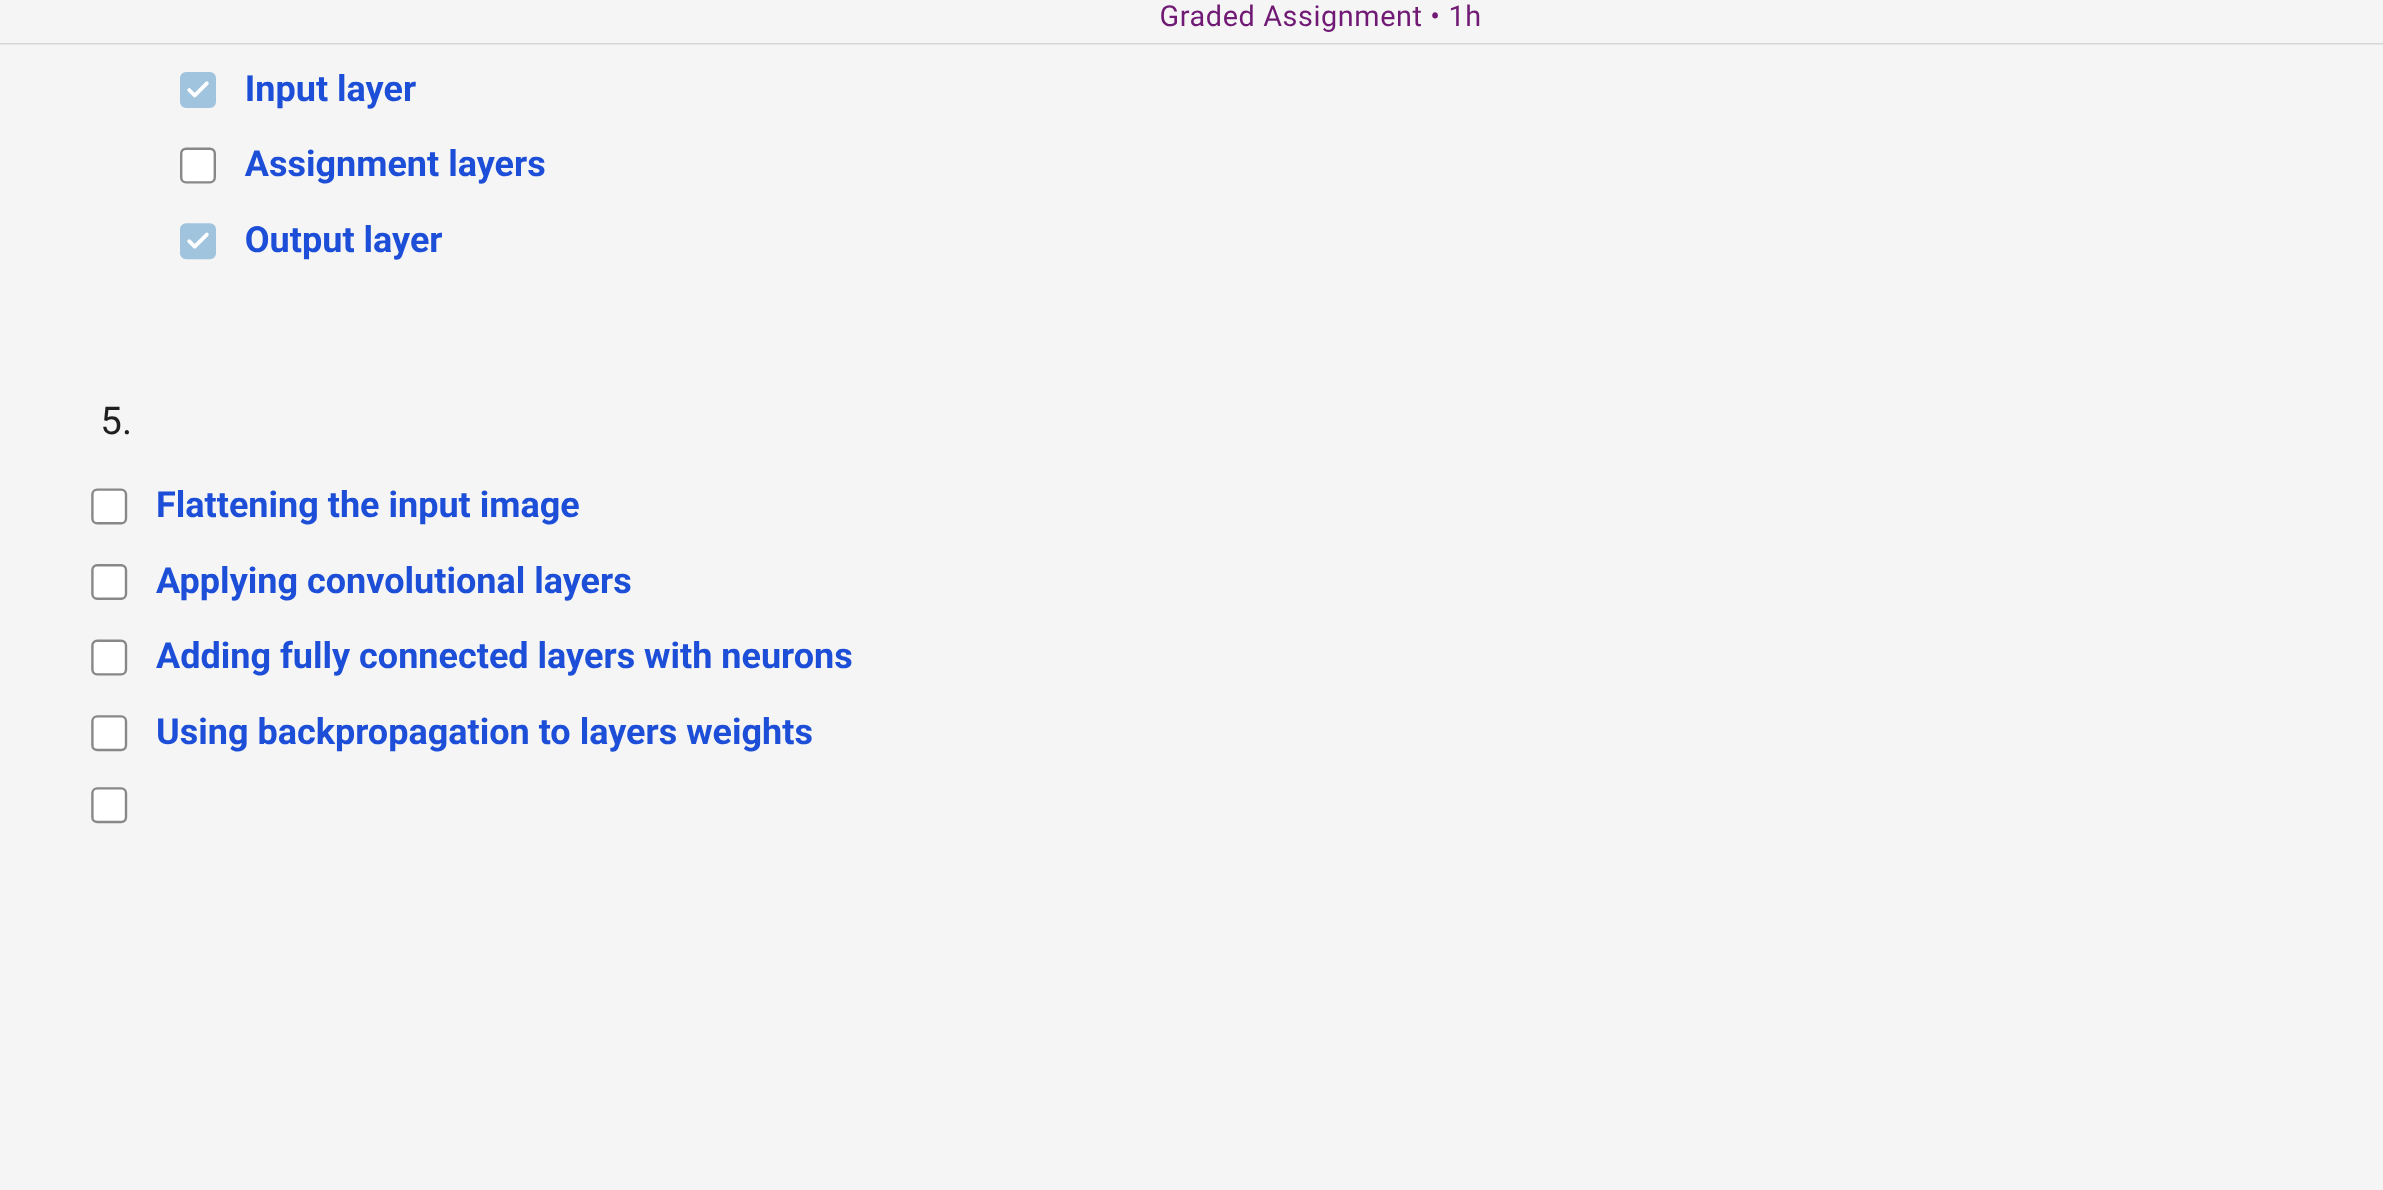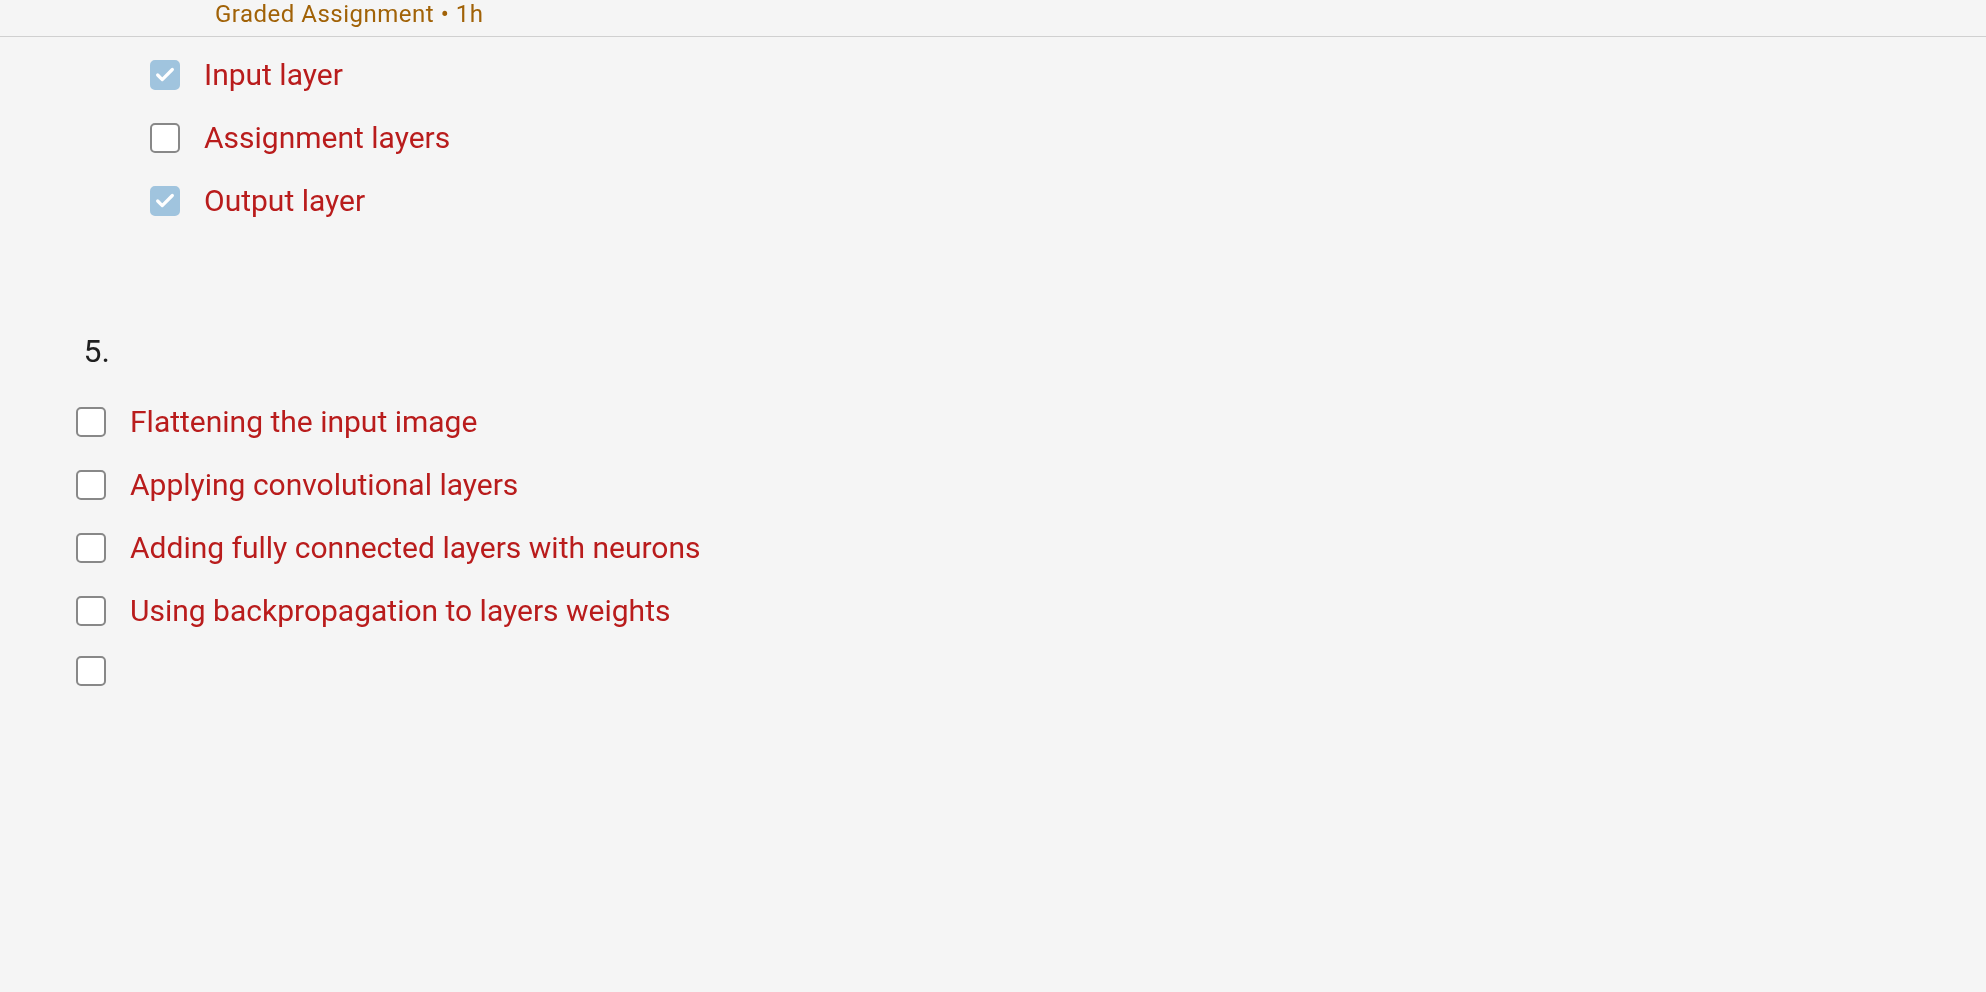--- a/index.html
+++ b/index.html
@@ -9,23 +9,24 @@
     }
     body {
       font-family: -apple-system, BlinkMacSystemFont, "Segoe UI", Roboto, "Helvetica Neue", Arial, sans-serif;
       background: #f5f5f5;
       color: #2a2a2a;
       padding: 0;
     }
     .page-header {
       padding: 0 0 0 215px;
       font-size: 24px;
-      color: #a16207;
+      color: #701a75;
       font-weight: 400;
       letter-spacing: 0.5px;
+      text-align: center;
     }
     .question-block {
       padding: 10px 0 0 0;
     }
     .question-row {
       display: flex;
       align-items: flex-start;
       padding: 10px 0 20px 70px;
     }
     .question-number {
@@ -71,22 +72,22 @@
     .checkbox svg {
       width: 22px;
       height: 22px;
       display: none;
     }
     .checkbox.checked svg {
       display: block;
     }
     .option-label {
       font-size: 30px;
-      color: #b91c1c;
-      font-weight: 400;
+      color: #1d4ed8;
+      font-weight: 700;
     }
     .divider {
       border: none;
       border-top: 1px solid #d0d0d0;
       margin: 8px 0 0 0;
     }
     .top-options {
       padding-top: 6px;
     }
     .spacer {

